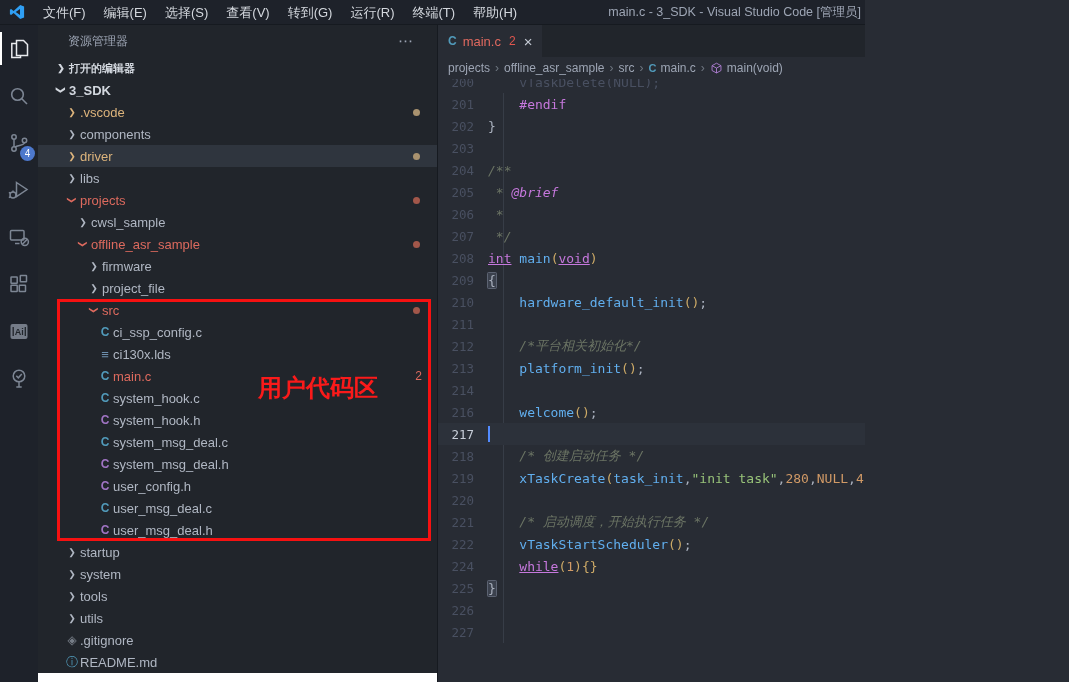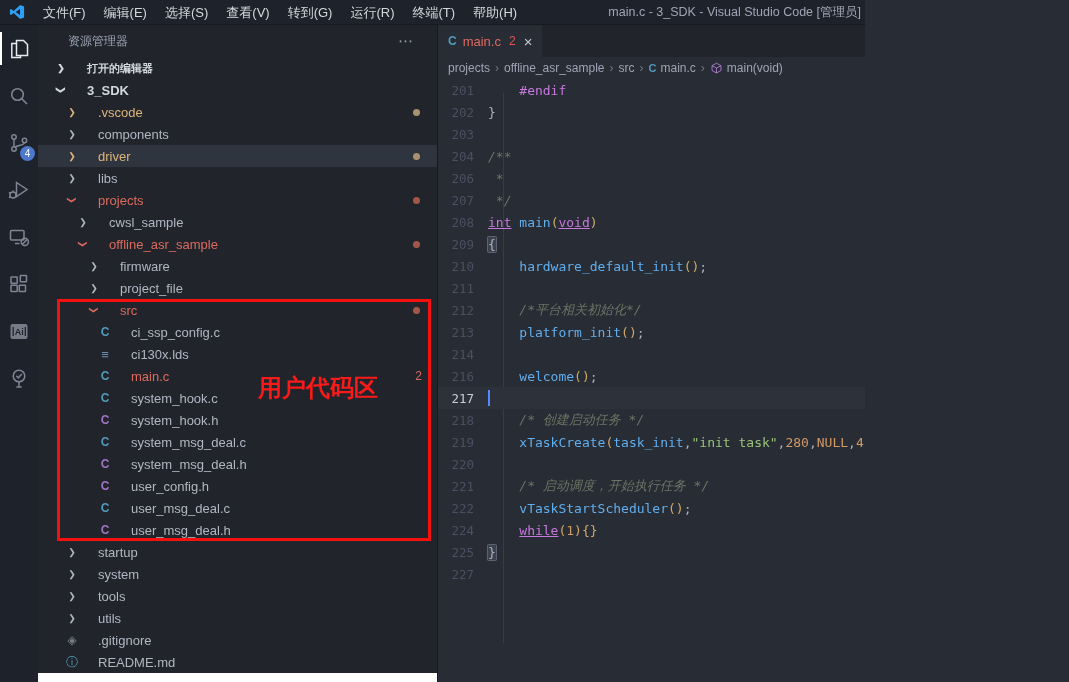--- a/index.html
+++ b/index.html
@@ -47,21 +47,21 @@
   .row.err { color:#dd6a5e; }
   .chev { width:16px; text-align:center; font-size:9px; flex:none;
           display:inline-block; transform-origin:center; }
   .chev.down { transform:rotate(90deg); }
   .fi { width:16px; text-align:center; font-weight:700; font-size:12px; flex:none; }
   .fi.c-blue { color:#519aba; }
   .fi.c-purple { color:#a074c4; }
   .fi.lds { color:#6d8fae; font-weight:400; font-size:13px; }
   .fi.gitignore { color:#767d87; font-weight:400; }
   .fi.readme { color:#519aba; font-weight:400; font-size:12px; }
-  .lbl { margin-left:18px; white-space:nowrap; }
+  .lbl { margin-left:0; white-space:nowrap; }
   .dot { width:7px; height:7px; border-radius:50%; margin-left:auto; margin-right:17px; flex:none; }
   .dot.mod { background:#a9926f; }
   .dot.err { background:#a2574a; }
   .row-badge { margin-left:auto; margin-right:15px; font-size:12px; }
 
   
   .anno-box { position:absolute; left:19px; top:274px; width:374px; height:242px;
               border:3px solid #f61111; z-index:5; pointer-events:none; }
   .anno-label { position:absolute; left:220px; top:347px; z-index:6;
               font-size:24px; font-weight:700; color:#fb1a1a; pointer-events:none; }
@@ -358,35 +358,43 @@
               <svg width="13" height="13" viewBox="0 0 16 16" fill="none" stroke="#b180d7" stroke-width="1.1">
                 <path d="M8 1.5 13.5 4.5v6L8 13.5 2.5 10.5v-6Z"></path>
                 <path d="M2.5 4.5 8 7.5l5.5-3M8 7.5v6"></path>
               </svg>
             </span>
             <span>main(void)</span>
           </span>
         </div>
       <div class="code" id="code">
         <div class="indent-guide"></div>
+      <div class="code-line" style="margin-top: -8px;">
+            <span class="ln">200</span>
+            <span class="lc"><span class="tk-dim">    vTaskDelete(NULL);</span></span>
+          </div>
           <div class="code-line">
             <span class="ln">201</span>
             <span class="lc"><span class="tk-pl">    </span><span class="tk-pp">#endif</span></span>
           </div>
           <div class="code-line">
             <span class="ln">202</span>
             <span class="lc"><span class="tk-pl">}</span></span>
           </div>
           <div class="code-line">
             <span class="ln">203</span>
             <span class="lc"></span>
           </div>
           <div class="code-line">
             <span class="ln">204</span>
             <span class="lc"><span class="tk-cm">/**</span></span>
+          </div>
+          <div class="code-line">
+            <span class="ln">205</span>
+            <span class="lc"><span class="tk-cm"> * </span><span class="tk-doc">@brief</span></span>
           </div>
           <div class="code-line">
             <span class="ln">206</span>
             <span class="lc"><span class="tk-cm"> *</span></span>
           </div>
           <div class="code-line">
             <span class="ln">207</span>
             <span class="lc"><span class="tk-cm"> */</span></span>
           </div>
           <div class="code-line">
@@ -447,20 +455,24 @@
           </div>
           <div class="code-line">
             <span class="ln">224</span>
             <span class="lc"><span class="tk-pl">    </span><span class="tk-kw">while</span><span class="tk-br">(</span><span class="tk-num">1</span><span class="tk-br">)</span><span class="tk-br">{}</span></span>
           </div>
           <div class="code-line">
             <span class="ln">225</span>
             <span class="lc"><span class="tk-plm">}</span></span>
           </div>
           <div class="code-line">
+            <span class="ln">226</span>
+            <span class="lc"></span>
+          </div>
+          <div class="code-line">
             <span class="ln">227</span>
             <span class="lc"></span>
           </div>
         </div>
     </div>
   </div>
 
 </div>
 
 </body></html>

